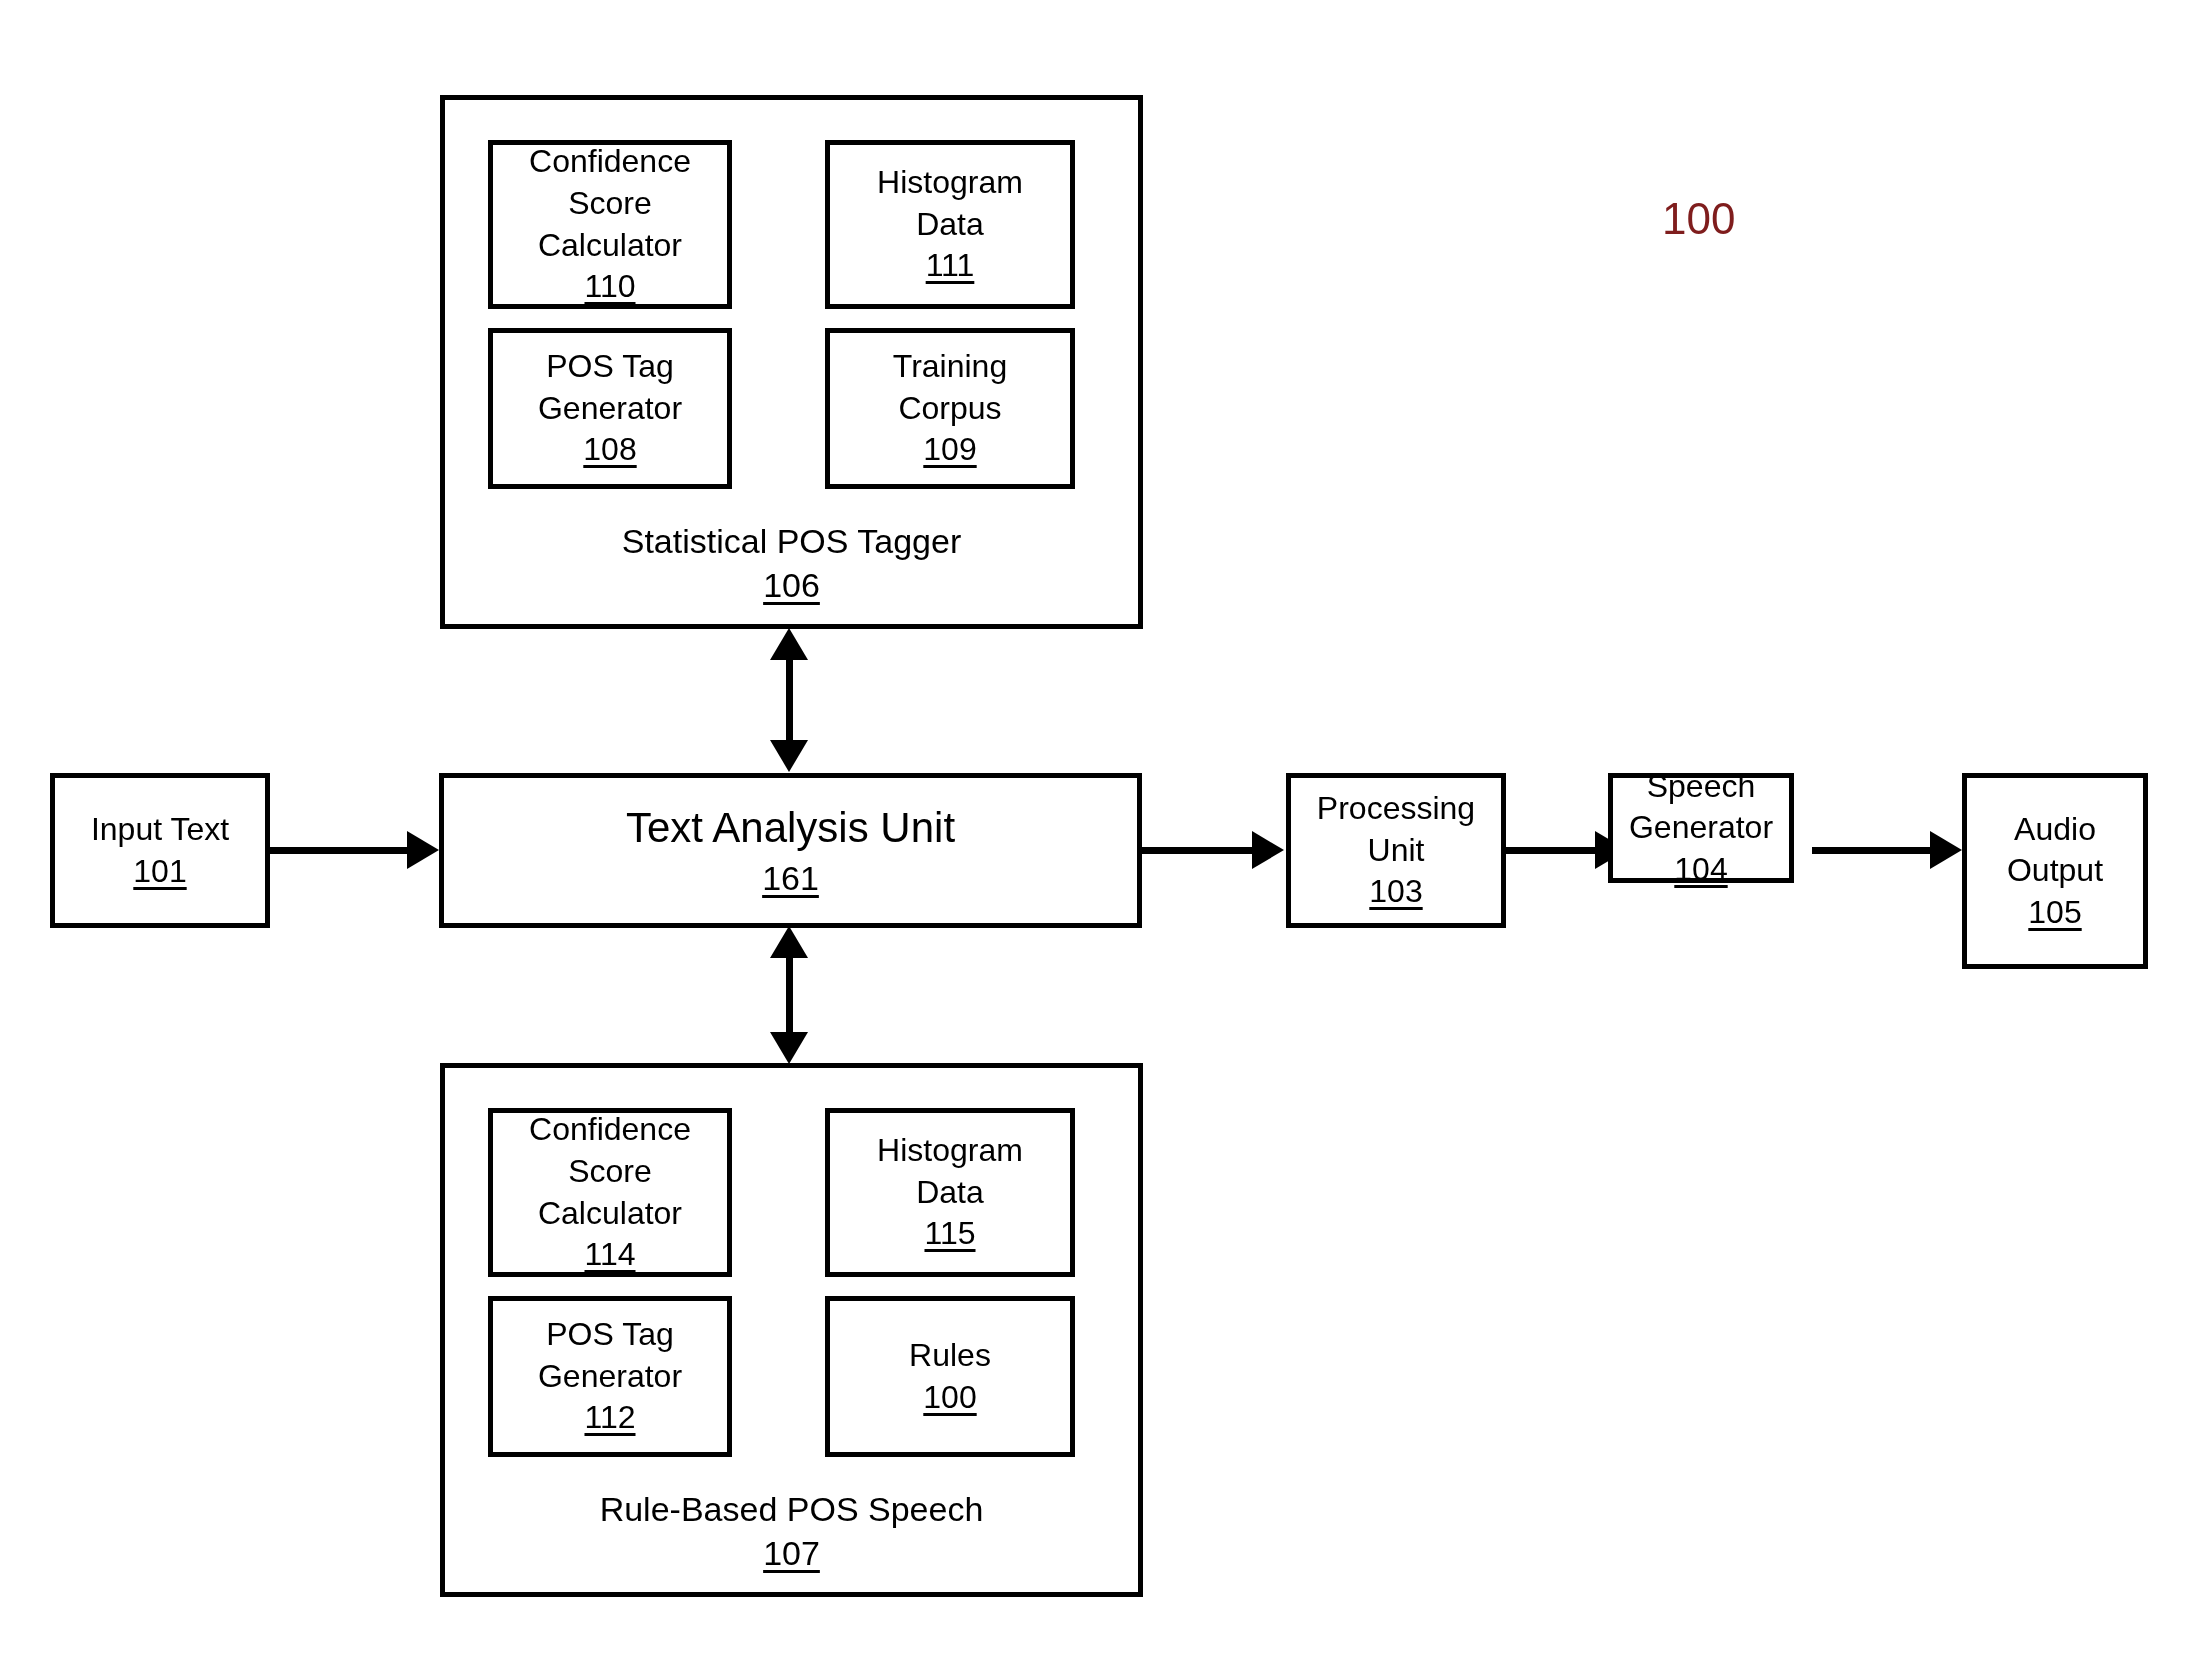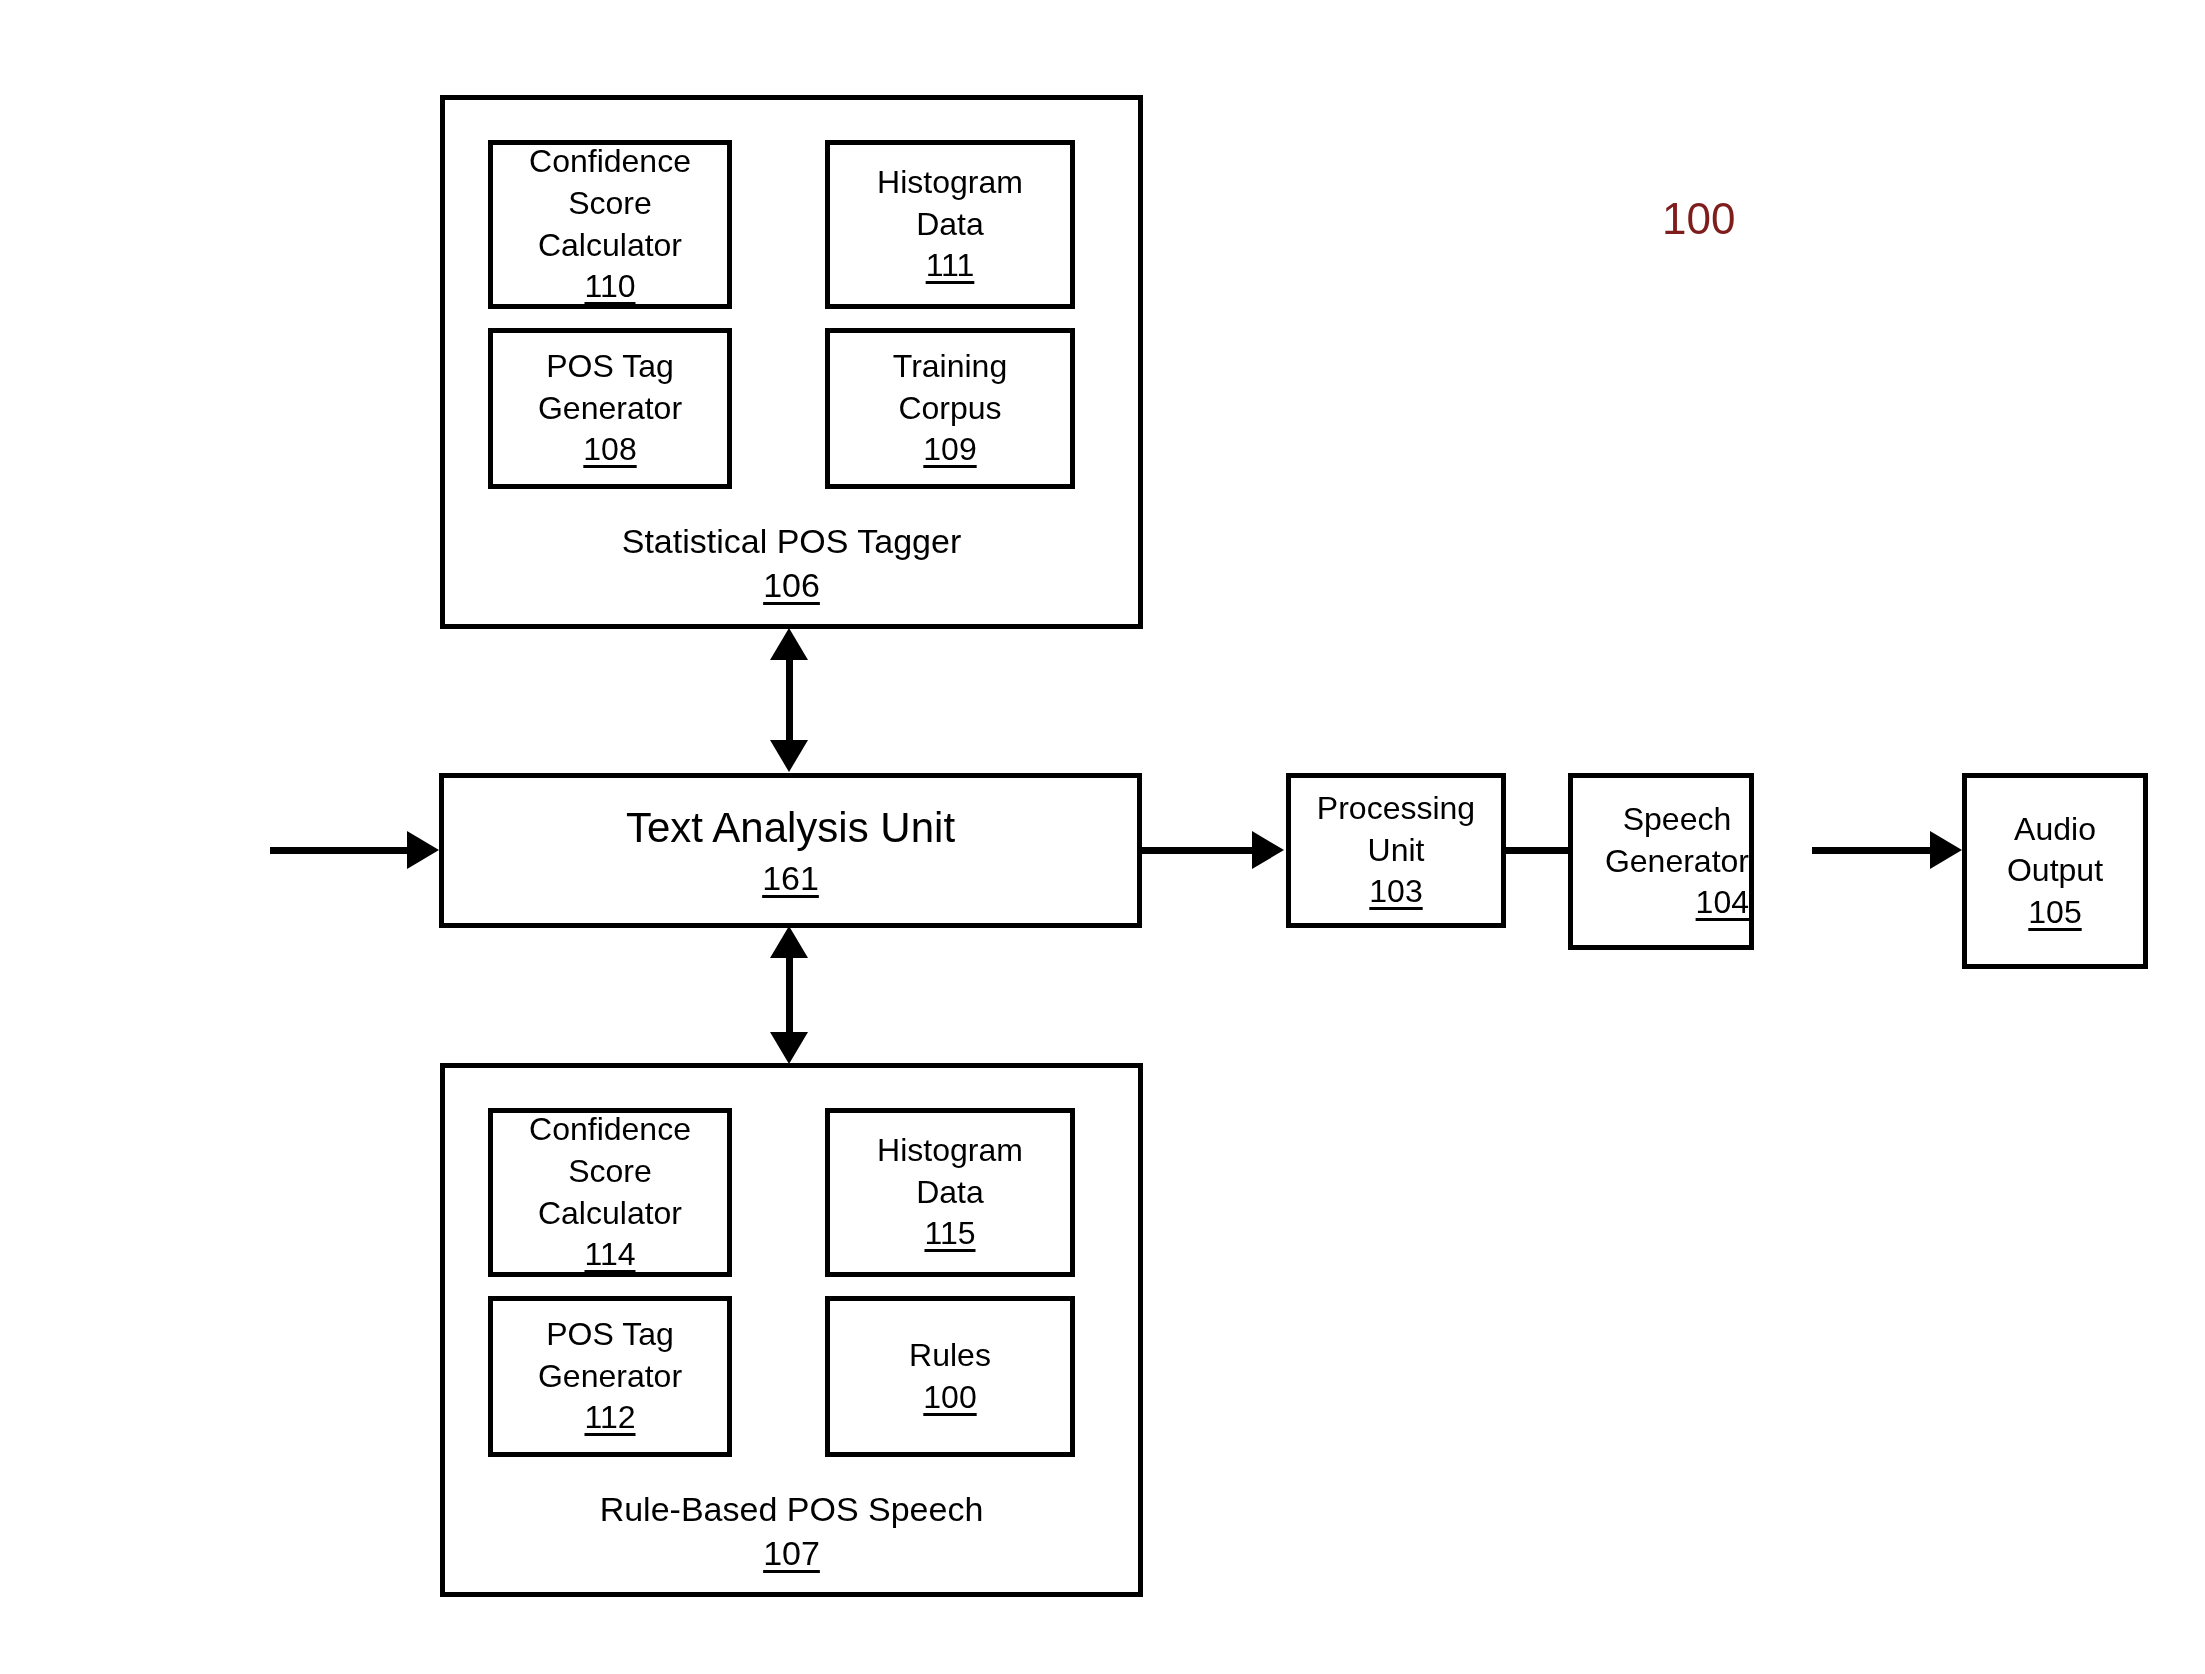--- a/index.html
+++ b/index.html
@@ -147,20 +147,24 @@
     <div class="container-caption" style="top:419px;">
       <span class="lbl">Statistical POS Tagger</span>
       <span class="num">106</span>
     </div>
   </div>
 
   <div class="v-line" style="left:786px; top:653px; height:97px;"></div>
   <div class="arrow-up" style="left:770px; top:628px;"></div>
   <div class="arrow-down" style="left:770px; top:740px;"></div>
 
+  <div class="box" style="left:50px; top:773px; width:220px; height:155px;">
+    <span class="lbl">Input Text</span>
+    <span class="num">101</span>
+  </div>
 
   <div class="h-line" style="left:270px; top:847px; width:141px;"></div>
   <div class="arrow-right" style="left:407px; top:831px;"></div>
 
   <div class="box" style="left:439px; top:773px; width:703px; height:155px;">
     <span class="lbl" style="font-size:42px;">Text Analysis Unit</span>
     <span class="num" style="font-size:34px;">161</span>
   </div>
 
   <div class="h-line" style="left:1141px; top:847px; width:113px;"></div>
@@ -168,21 +172,21 @@
 
   <div class="box" style="left:1286px; top:773px; width:220px; height:155px;">
     <span class="lbl">Processing
 Unit</span>
     <span class="num">103</span>
   </div>
 
   <div class="h-line" style="left:1506px; top:847px; width:113px;"></div>
   <div class="arrow-right" style="left:1595px; top:831px;"></div>
 
-  <div class="box" style="left:1568px; top:773px; width:186px; height:177px;align-items:flex-end;">
+  <div class="box" style="left:1608px; top:773px; width:186px; height:110px;">
     <span class="lbl">Speech
 Generator</span>
     <span class="num">104</span>
   </div>
 
   <div class="h-line" style="left:1812px; top:847px; width:121px;"></div>
   <div class="arrow-right" style="left:1930px; top:831px;"></div>
 
   <div class="box" style="left:1962px; top:773px; width:186px; height:196px;">
     <span class="lbl">Audio

